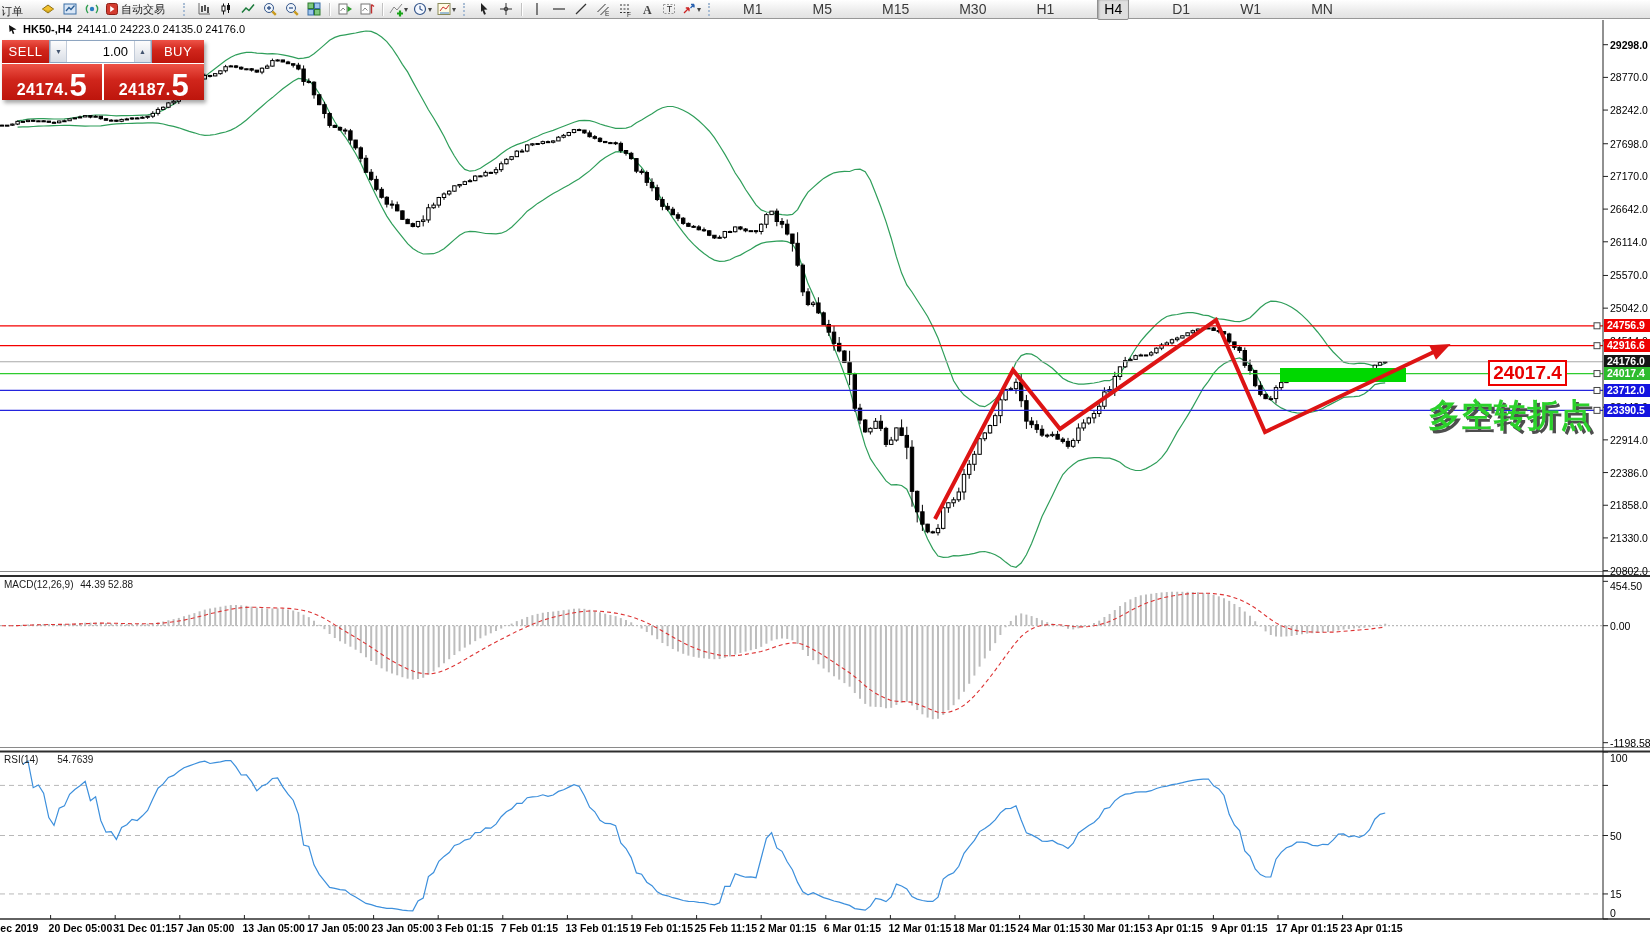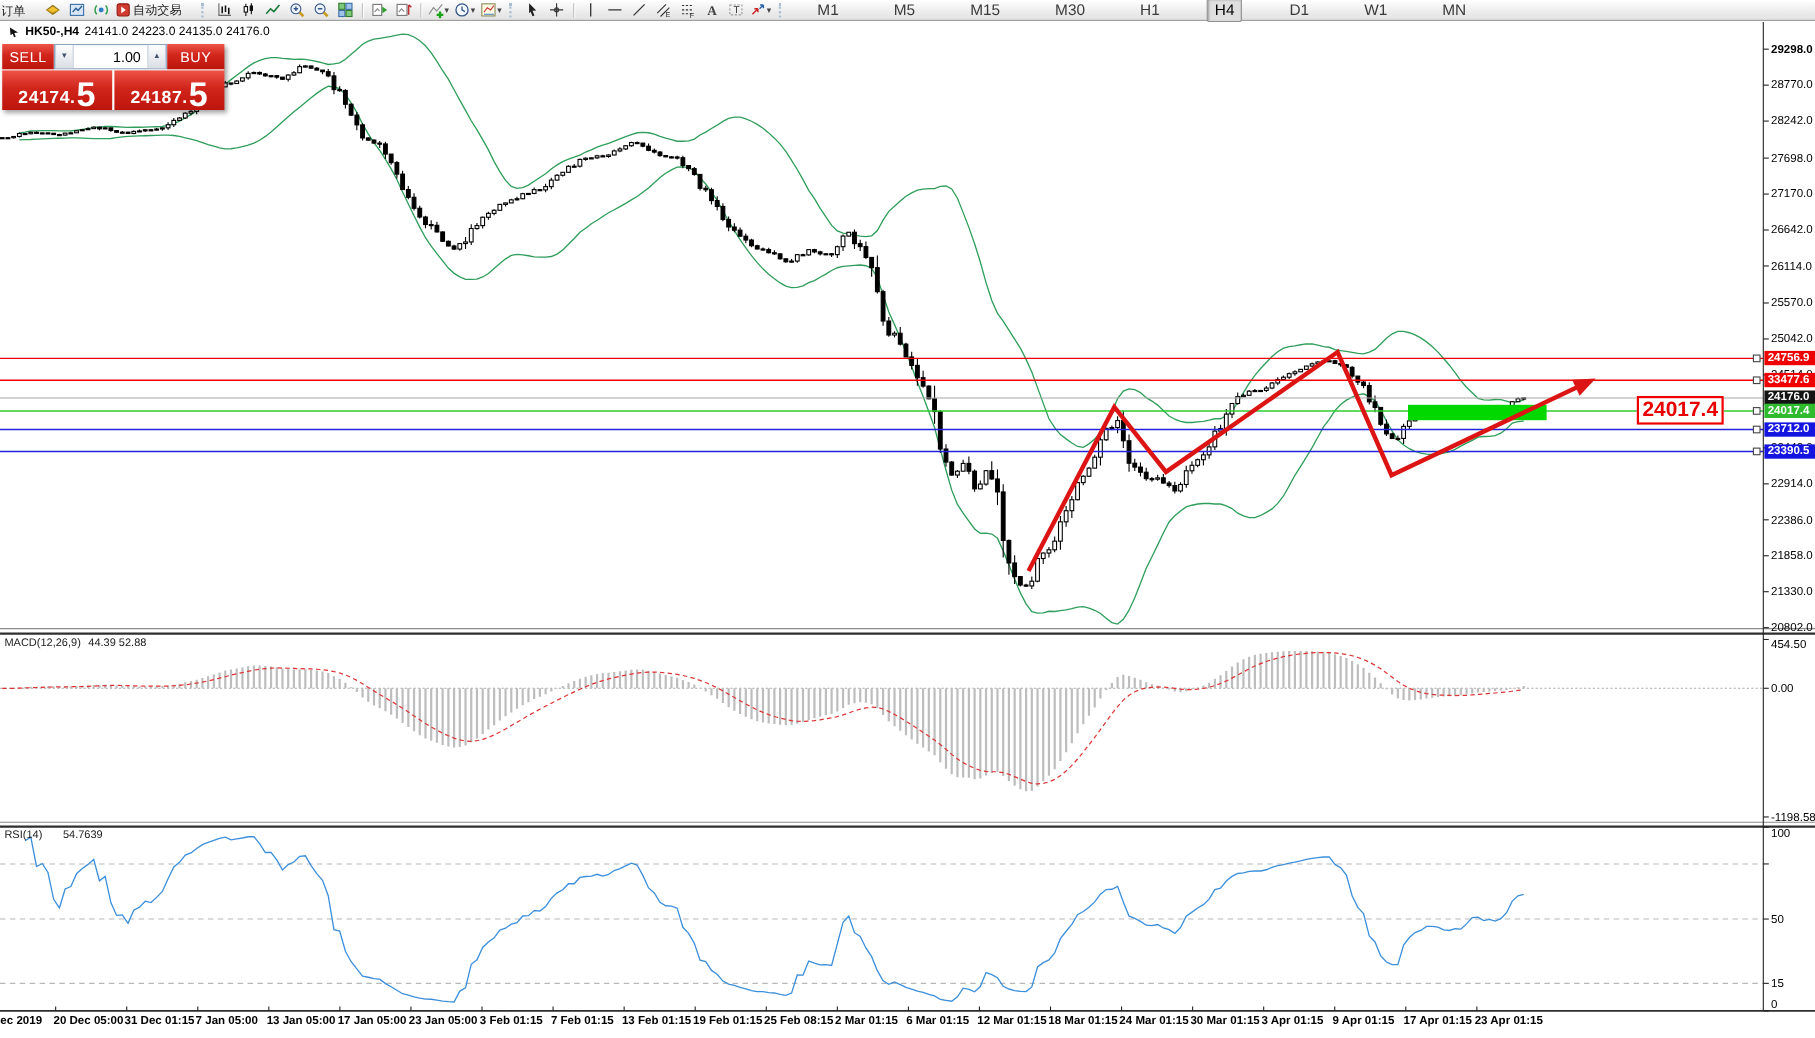--- a/index.html
+++ b/index.html
@@ -1165,39 +1165,40 @@
 <div class="pane-label" style="top:579px">
   <span>MACD(12,26,9)</span>
   <span style="margin-left:4px">44.39 52.88</span>
 </div>
 <div class="pane-label" style="top:754px">
   <span>RSI(14)</span>
   <span style="margin-left:16px">54.7639</span>
 </div>
 
 <div class="zone-label">24017.4</div>
+<div class="cn-note">多空转折点</div>
 
 <div class="ylab" style="top: 38.7px; font-weight: bold;">29298.0</div>
     <div class="ylab" style="top: 71.3832px;">28770.0</div>
     <div class="ylab" style="top: 104.066px;">28242.0</div>
     <div class="ylab" style="top: 137.74px;">27698.0</div>
     <div class="ylab" style="top: 170.423px;">27170.0</div>
     <div class="ylab" style="top: 203.106px;">26642.0</div>
     <div class="ylab" style="top: 235.79px;">26114.0</div>
     <div class="ylab" style="top: 269.463px;">25570.0</div>
     <div class="ylab" style="top: 302.146px;">25042.0</div>
     <div class="ylab" style="top: 334.83px;">24514.0</div>
     <div class="ylab" style="top: 401.186px;">23442.0</div>
     <div class="ylab" style="top: 433.87px;">22914.0</div>
     <div class="ylab" style="top: 466.553px;">22386.0</div>
     <div class="ylab" style="top: 499.236px;">21858.0</div>
     <div class="ylab" style="top: 531.919px;">21330.0</div>
     <div class="ylab" style="top: 564.602px;">20802.0</div>
     <div class="ptag" style="top: 319.294px; background: rgb(238, 0, 0);">24756.9</div>
-    <div class="ptag" style="top: 339.195px; background: rgb(238, 0, 0);">33477.6</div>
+    <div class="ptag" style="top: 339.195px; background: rgb(238, 0, 0);">42916.6</div>
     <div class="ptag" style="top: 355.252px; background: rgb(20, 20, 20);">24176.0</div>
     <div class="ptag" style="top: 367.069px; background: rgb(46, 188, 46);">24017.4</div>
     <div class="ptag" style="top: 383.973px; background: rgb(20, 20, 224);">23712.0</div>
     <div class="ptag" style="top: 403.874px; background: rgb(20, 20, 224);">23390.5</div>
     <div class="mlab" style="left: 1610px; top: 580.341px;">454.50</div>
     <div class="mlab" style="left: 1610px; top: 619.7px;">0.00</div>
     <div class="mlab" style="left: 1610px; top: 736.681px;">-1198.58</div>
     <div class="mlab" style="left: 1610px; top: 752px;">100</div>
     <div class="mlab" style="left: 1610px; top: 779.4px; padding-left: 47px;">80</div>
     <div class="mlab" style="left: 1610px; top: 829.5px;">50</div>
@@ -1207,21 +1208,21 @@
     <div class="xlab" style="left: 48.6px;">20 Dec 05:00</div>
     <div class="xlab" style="left: 113.2px;">31 Dec 01:15</div>
     <div class="xlab" style="left: 177.8px;">7 Jan 05:00</div>
     <div class="xlab" style="left: 242.4px;">13 Jan 05:00</div>
     <div class="xlab" style="left: 307px;">17 Jan 05:00</div>
     <div class="xlab" style="left: 371.6px;">23 Jan 05:00</div>
     <div class="xlab" style="left: 436.2px;">3 Feb 01:15</div>
     <div class="xlab" style="left: 500.8px;">7 Feb 01:15</div>
     <div class="xlab" style="left: 565.4px;">13 Feb 01:15</div>
     <div class="xlab" style="left: 630px;">19 Feb 01:15</div>
-    <div class="xlab" style="left: 694.6px;">25 Feb 08:15</div>
+    <div class="xlab" style="left: 694.6px;">25 Feb 11:15</div>
     <div class="xlab" style="left: 759.2px;">2 Mar 01:15</div>
     <div class="xlab" style="left: 823.8px;">6 Mar 01:15</div>
     <div class="xlab" style="left: 888.4px;">12 Mar 01:15</div>
     <div class="xlab" style="left: 953px;">18 Mar 01:15</div>
     <div class="xlab" style="left: 1017.6px;">24 Mar 01:15</div>
     <div class="xlab" style="left: 1082.2px;">30 Mar 01:15</div>
     <div class="xlab" style="left: 1146.8px;">3 Apr 01:15</div>
     <div class="xlab" style="left: 1211.4px;">9 Apr 01:15</div>
     <div class="xlab" style="left: 1276px;">17 Apr 01:15</div>
     <div class="xlab" style="left: 1340.6px;">23 Apr 01:15</div>

